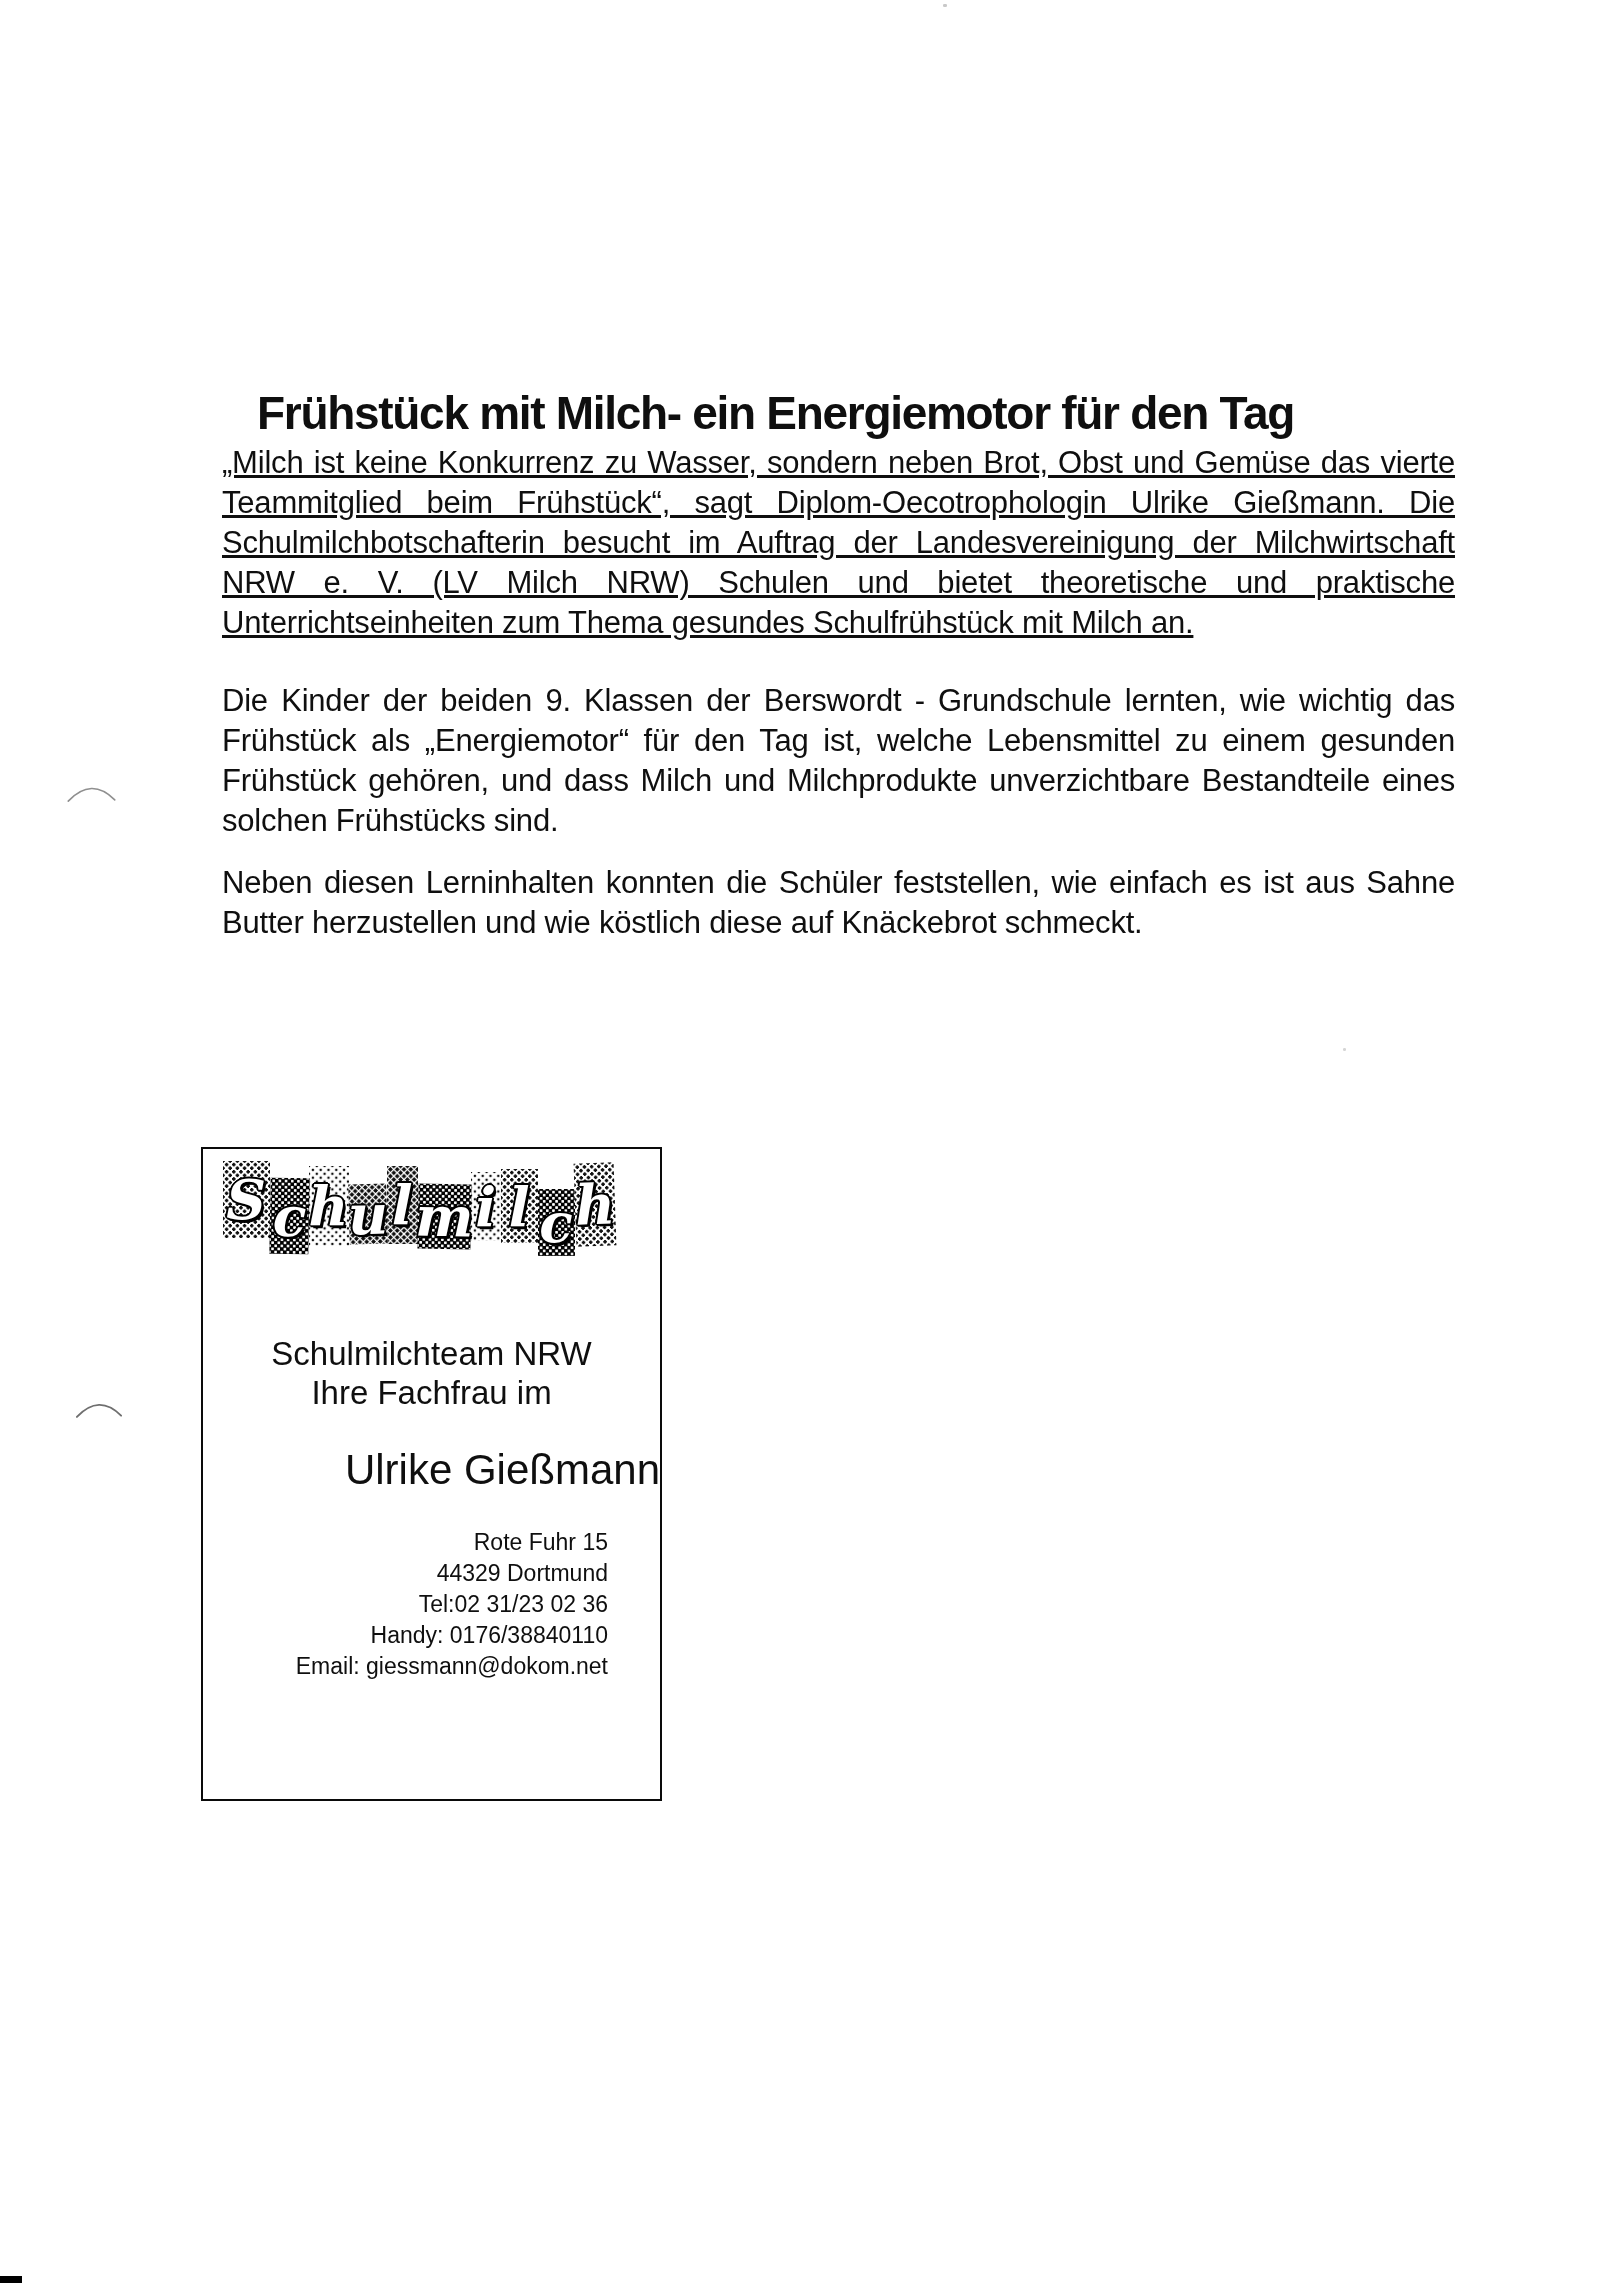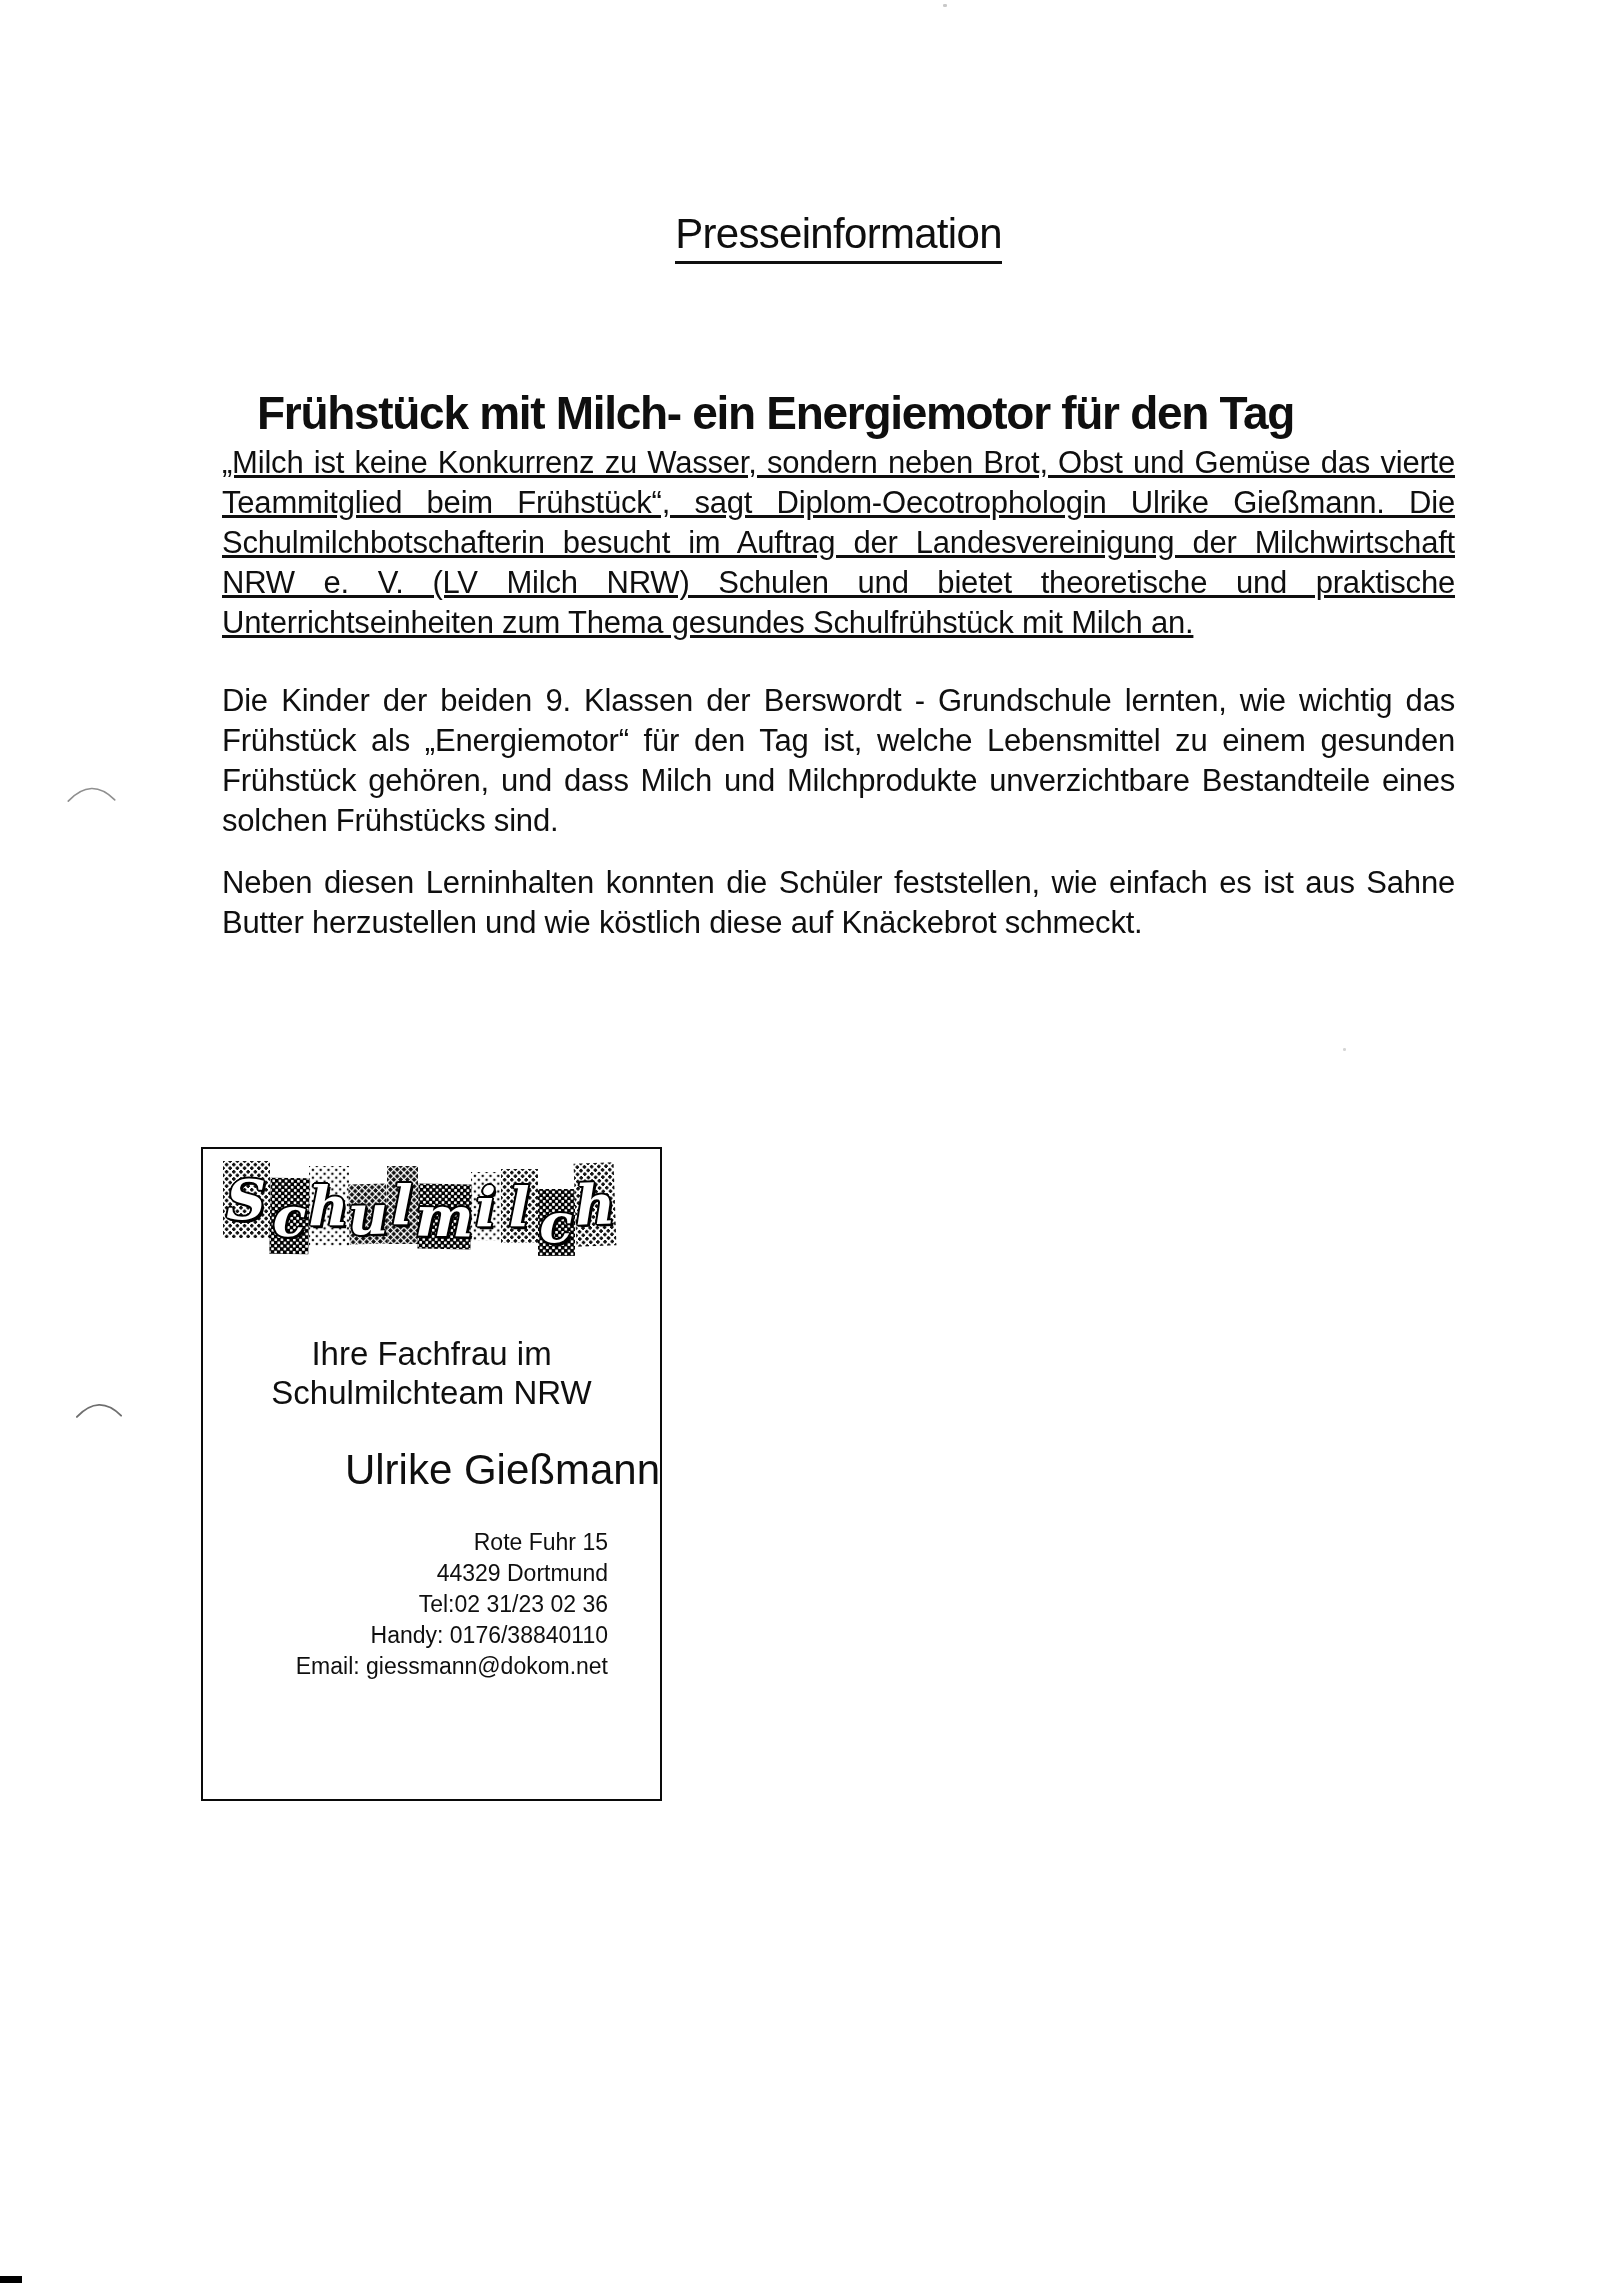--- a/index.html
+++ b/index.html
@@ -121,23 +121,20 @@
   .artifact { position:absolute; }
   .corner-dash { left:0; top:2276px; width:22px; height:6.5px; background:#000; }
   .speck1 { left:943px; top:3.9px; width:3.9px; height:3.3px; background:#c9c9c9; border-radius:1.3px; }
   .speck2 { left:1343px; top:1048px; width:2.6px; height:2.6px; background:#d5d5d5; border-radius:1.3px; }
 </style>
 </head>
 <body>
 
 <div class="page">
 
-  <div class="kicker">
-    <span class="u">Presseinformation</span>
-  </div>
 
   <h1 class="headline">Frühstück mit Milch- ein Energiemotor für den Tag</h1>
 
   <p class="para p1">„Milch ist keine Konkurrenz zu Wasser, sondern neben Brot, Obst und Gemüse das vierte Teammitglied beim Frühstück“, sagt Diplom-Oecotrophologin Ulrike Gießmann. Die Schulmilchbotschafterin besucht im Auftrag der Landesvereinigung der Milchwirtschaft NRW e. V. (LV Milch NRW) Schulen und bietet theoretische und praktische Unterrichtseinheiten zum Thema gesundes Schulfrühstück mit Milch an.</p>
   <p class="para p2">Die Kinder der beiden 9. Klassen der Berswordt - Grundschule lernten, wie wichtig das Frühstück als „Energiemotor“ für den Tag ist, welche Lebensmittel zu einem gesunden Frühstück gehören, und dass Milch und Milchprodukte unverzichtbare Bestandteile eines solchen Frühstücks sind.</p>
   <p class="para p3">Neben diesen Lerninhalten konnten die Schüler feststellen, wie einfach es ist aus Sahne Butter herzustellen und wie köstlich diese auf Knäckebrot schmeckt.</p>
 
   <div class="card">
 
     <div class="logo">
@@ -167,22 +164,22 @@
         </span>
       <span class="lg lg9 t-dark">
           <span class="ch">c</span>
         </span>
       <span class="lg lg10 t-light">
           <span class="ch">h</span>
         </span>
     </div>
 
     <div class="role">
+      <div>Schulmilchteam NRW</div>
       <div>Ihre Fachfrau im</div>
-      <div>Schulmilchteam NRW</div>
     </div>
 
     <div class="contact-name">Ulrike Gießmann</div>
 
     <div class="address">
       <div>Rote Fuhr 15</div>
       <div>44329 Dortmund</div>
       <div>Tel:02 31/23 02 36</div>
       <div>Handy: 0176/38840110</div>
       <div>Email: giessmann@dokom.net</div>

